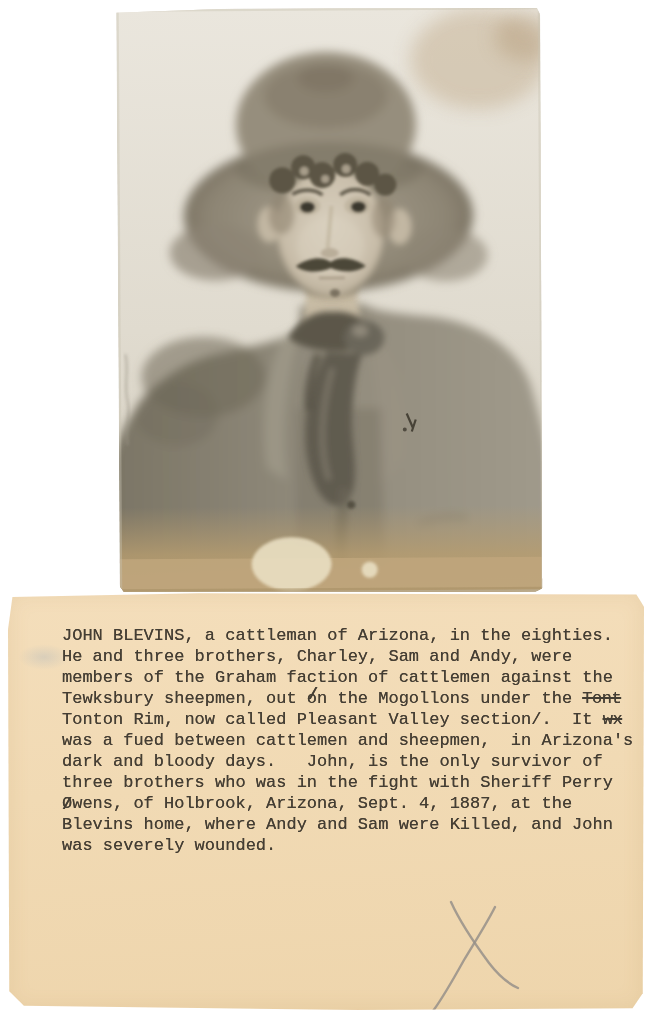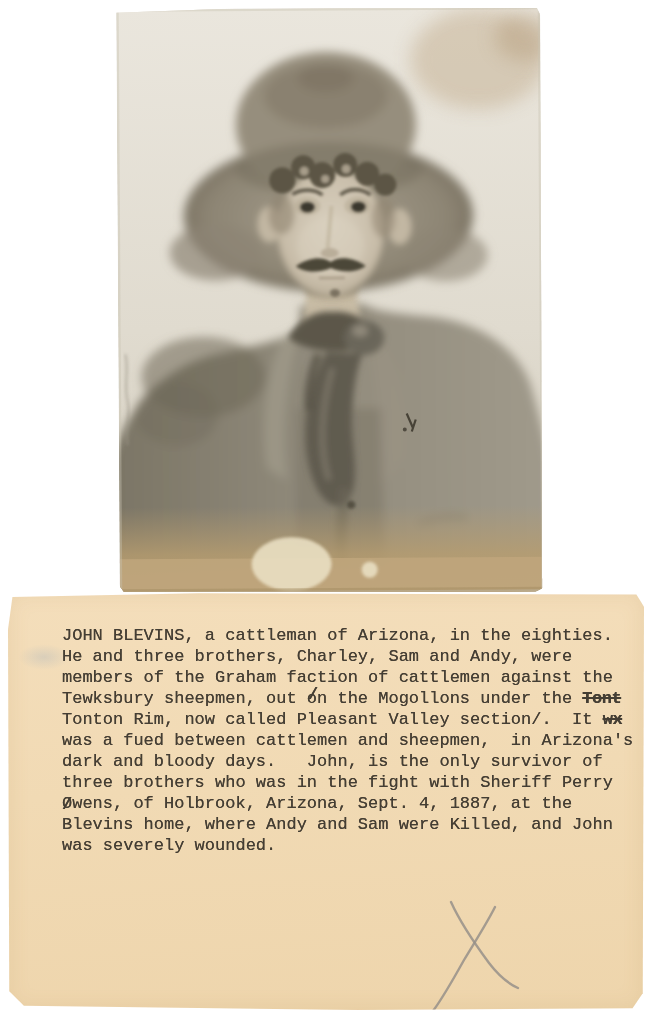--- a/index.html
+++ b/index.html
@@ -33,21 +33,21 @@
   }
   .caption-text{
     position:absolute;left:54px;top:33px;width:585px;
     color:var(--caption_ink,#443e34);
     font-size:17px;line-height:21px;
     white-space:pre;
     text-shadow:0 0 .6px rgba(62,52,40,.85);
   }
   .cap-line{height:21px;}
   .cap-line .struck{
-    font-weight:700;
+    font-weight:400;
     text-decoration:line-through;
     text-decoration-thickness:2.2px;
     letter-spacing:-.5px;
   }
   .omark{
     position:absolute;
     color:var(--caption_ink,#443e34);
     font-size:17px;line-height:17px;
     font-weight:700;
     text-shadow:0 0 .6px rgba(62,52,40,.85);

